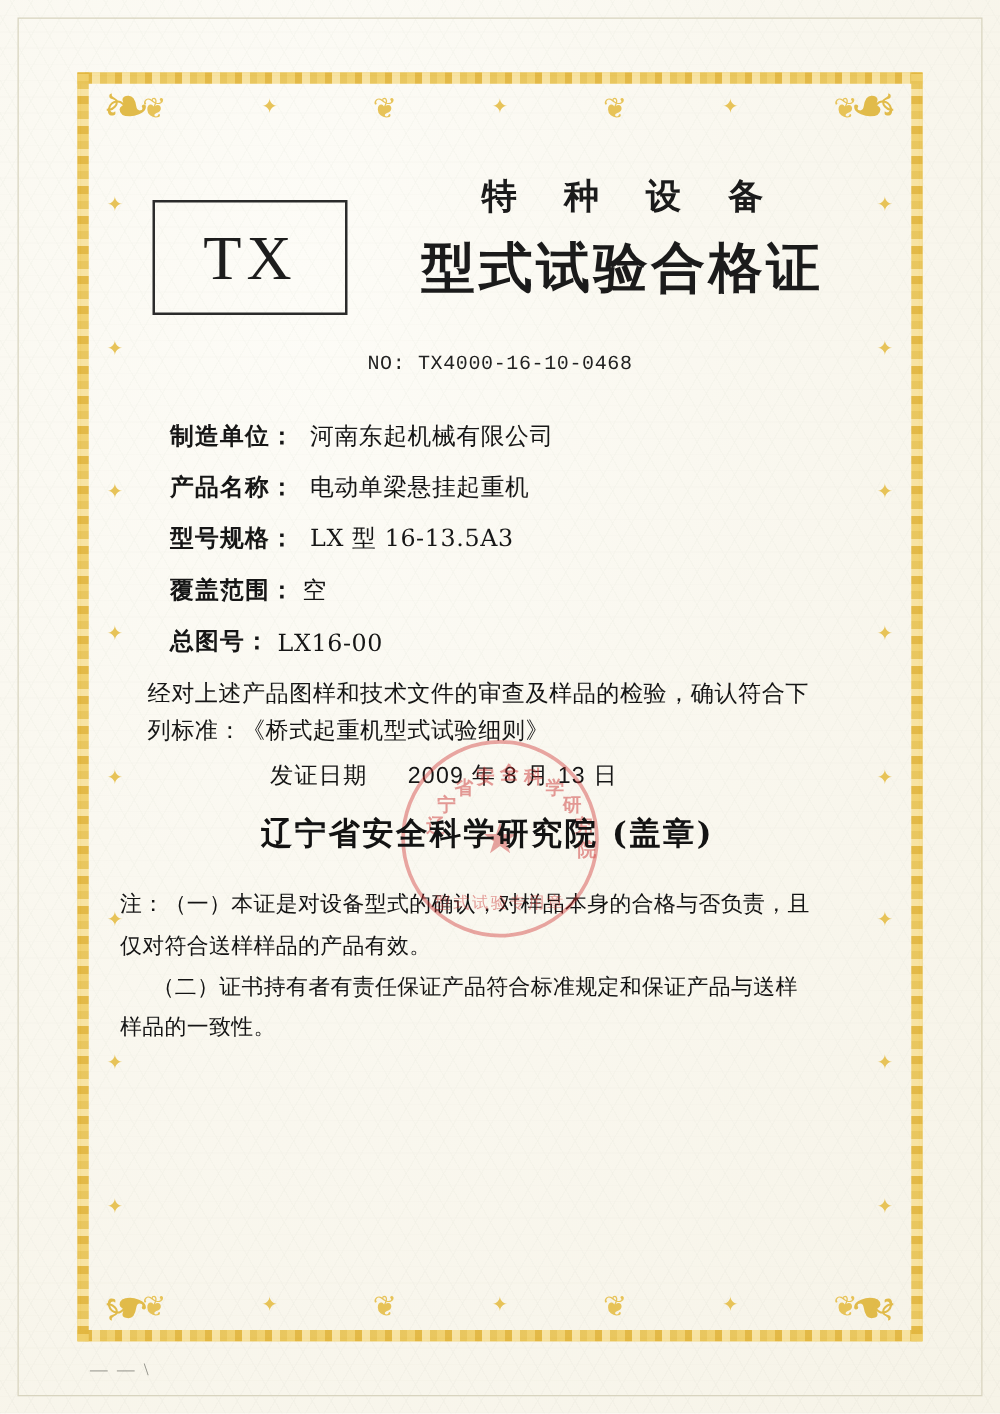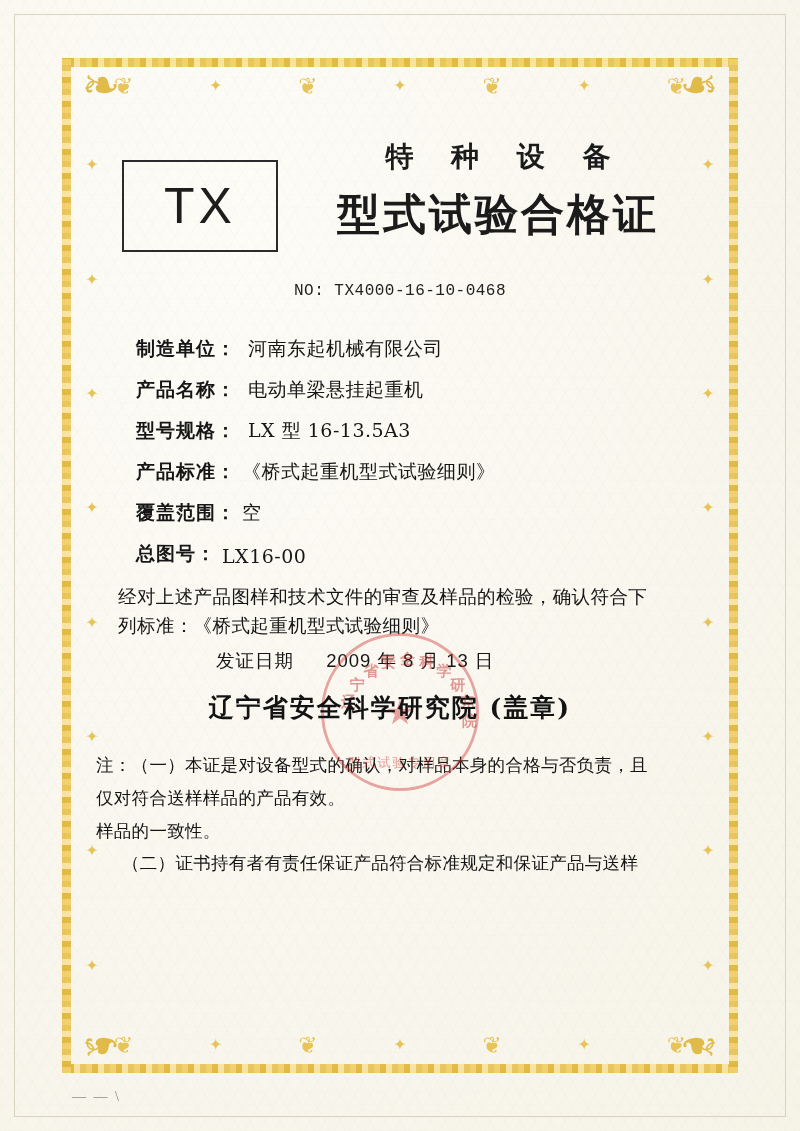--- a/index.html
+++ b/index.html
@@ -139,21 +139,21 @@
     left: 26px;
     top: 42px;
     width: 152px;
     height: 88px;
     border: 2px solid #2b2b2b;
     display: flex;
     align-items: center;
     justify-content: center;
   }
   .tx-text {
-    font-family: Liberation Sans, sans-serif;
+    font-family: Liberation Serif, serif;
     font-size: 50px;
     letter-spacing: 4px;
     color: #1d1d1d;
   }
   .title-block {
     position: absolute;
     left: 196px;
     right: 0;
     top: 20px;
     text-align: center;
@@ -394,24 +394,20 @@
         <span class="field-label">制造单位：</span>
         <span class="field-value">河南东起机械有限公司</span>
       </div>
       <div class="field-row">
         <span class="field-label">产品名称：</span>
         <span class="field-value">电动单梁悬挂起重机</span>
       </div>
       <div class="field-row">
         <span class="field-label">型号规格：</span>
         <span class="field-value">LX 型 16-13.5A3</span>
-      </div>
-      <div class="field-row tight">
-        <span class="field-label">产品标准：</span>
-        <span class="field-value">《桥式起重机型式试验细则》</span>
       </div>
       <div class="field-row tight">
         <span class="field-label">覆盖范围：</span>
         <span class="field-value">空</span>
       </div>
       <div class="field-row tight">
         <span class="field-label">总图号：</span>
         <span class="field-value">LX16-00</span>
       </div>
     </div>
@@ -442,21 +438,21 @@
         </div>
         <div class="star">★</div>
         <div class="bottom-text">型式试验专用章</div>
       </div>
       <div class="issuer">辽宁省安全科学研究院 (盖章)</div>
     </div>
 
     <div class="notes">
       <p class="note-p">注：（一）本证是对设备型式的确认，对样品本身的合格与否负责，且</p>
       <p class="note-p">仅对符合送样样品的产品有效。</p>
+      <p class="note-p"><span class="note-indent"></span><span>（二）证书持有者有责任保证产品符合标准规定和保证产品与送样</span></p>
       <p class="note-p">样品的一致性。</p>
-      <p class="note-p"><span class="note-indent"></span><span>（二）证书持有者有责任保证产品符合标准规定和保证产品与送样</span></p>
     </div>
 
   </div>
 
   <div class="bottom-mark">— — \</div>
 
 </div>
 
 </body></html>

